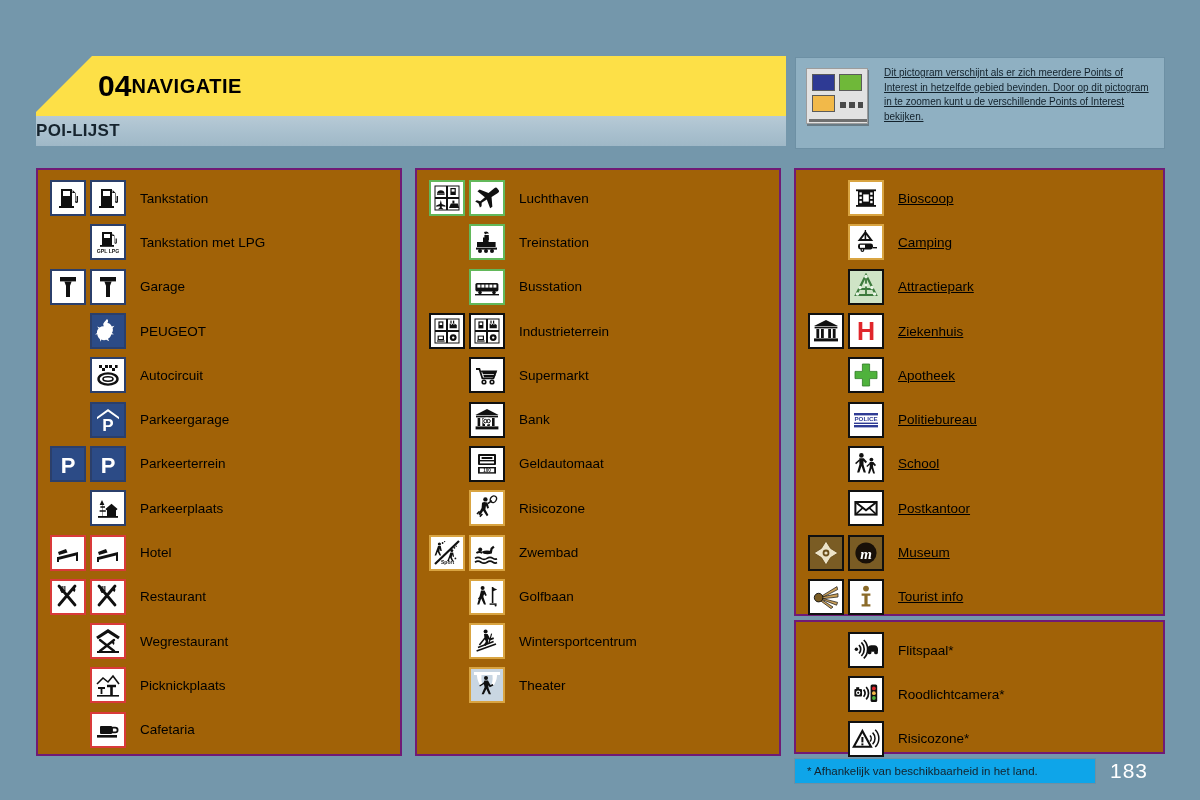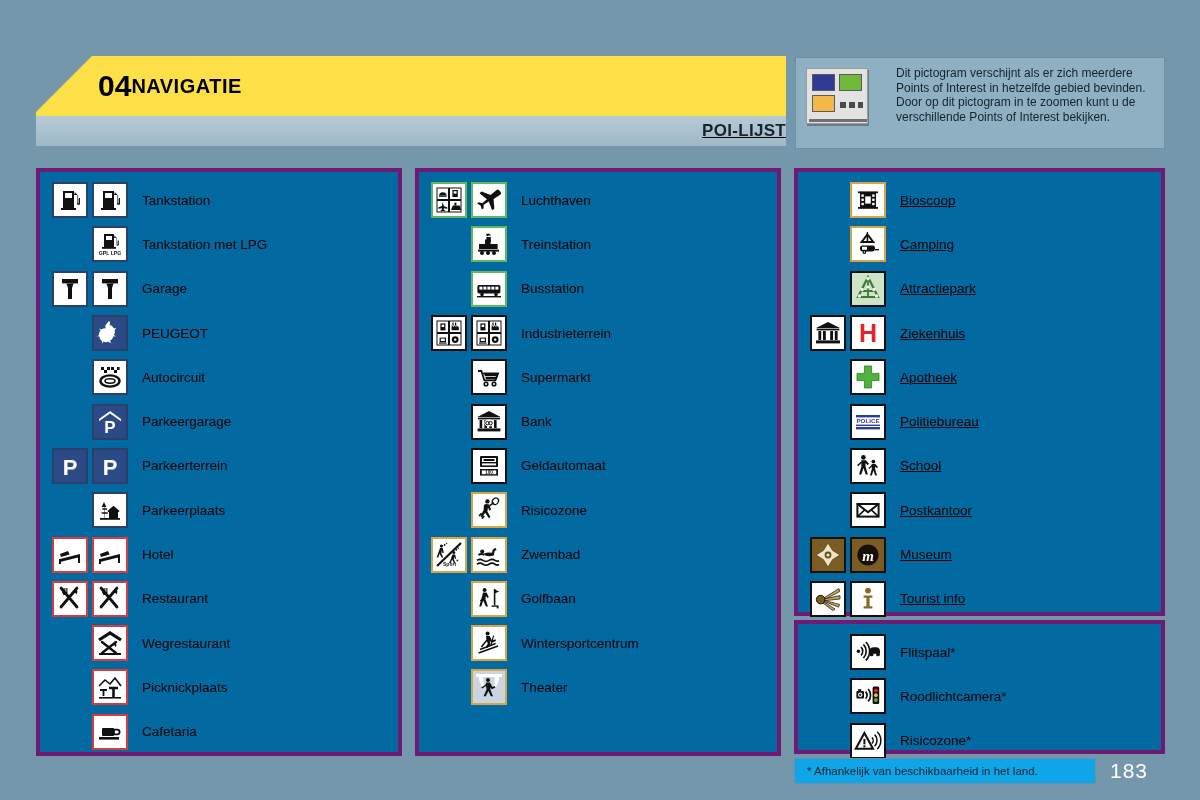--- a/index.html
+++ b/index.html
@@ -26,21 +26,21 @@
   }
   .hdr-num{
     font-size:30px;font-weight:bold;color:#000;letter-spacing:0px;
   }
   .hdr-name{
     font-size:20px;font-weight:bold;color:#000;letter-spacing:0.5px;
   }
   .hdr-sub-bar{
     height:30px;
     background:linear-gradient(180deg,#b7cad6 0%,#a9c0ce 55%,#9fb8c7 100%);
-    display:flex;align-items:center;justify-content:flex-end;text-decoration:underline;
+    display:flex;align-items:center;justify-content:flex-start;
   }
   .hdr-sub-bar span{
     font-size:17px;font-weight:bold;color:#16242e;letter-spacing:0.3px;
   }
 
   
   #info-box{
     position:absolute;left:795px;top:57px;width:370px;height:92px;
     background:#8fb0c2;
     border:1px solid #6d90a4;
@@ -56,26 +56,26 @@
   }
   .info-icon i{position:absolute;display:block;}
   .ic-blue{left:5px;top:5px;width:23px;height:17px;background:#2e3a94;border:1px solid #5b5b5b;box-sizing:border-box;}
   .ic-green{left:32px;top:5px;width:23px;height:17px;background:#6fb839;border:1px solid #5b5b5b;box-sizing:border-box;}
   .ic-orange{left:5px;top:26px;width:23px;height:17px;background:#f2b949;border:1px solid #5b5b5b;box-sizing:border-box;}
   .ic-d1{left:33px;top:33px;width:6px;height:6px;background:#4a4a4a;}
   .ic-d2{left:42px;top:33px;width:6px;height:6px;background:#4a4a4a;}
   .ic-d3{left:51px;top:33px;width:5px;height:6px;background:#4a4a4a;}
   .ic-base{left:2px;top:50px;width:58px;height:3px;background:#6f6f6f;}
   .info-text{
-    margin-left:28px;font-size:12px;line-height:14.6px;color:#13222c;
+    margin-left:16px;font-size:10px;line-height:14.6px;color:#13222c;text-decoration:underline;
   }
 
   
   .panel{
-    position:absolute;background:#0369a1;border:4px solid #701a75;
+    position:absolute;background:#a16207;border:2px solid #701a75;
     box-sizing:border-box;
   }
   #panel-left{left:36px;top:168px;width:366px;height:588px;}
   #panel-mid{left:415px;top:168px;width:366px;height:588px;}
   #panel-right{left:794px;top:168px;width:371px;height:448px;text-decoration:underline;}
   #panel-right-2{left:794px;top:620px;width:371px;height:134px;}
 
   .rows{padding:6px 0 0 0;}
   .row{
     display:flex;align-items:center;height:44.3px;

